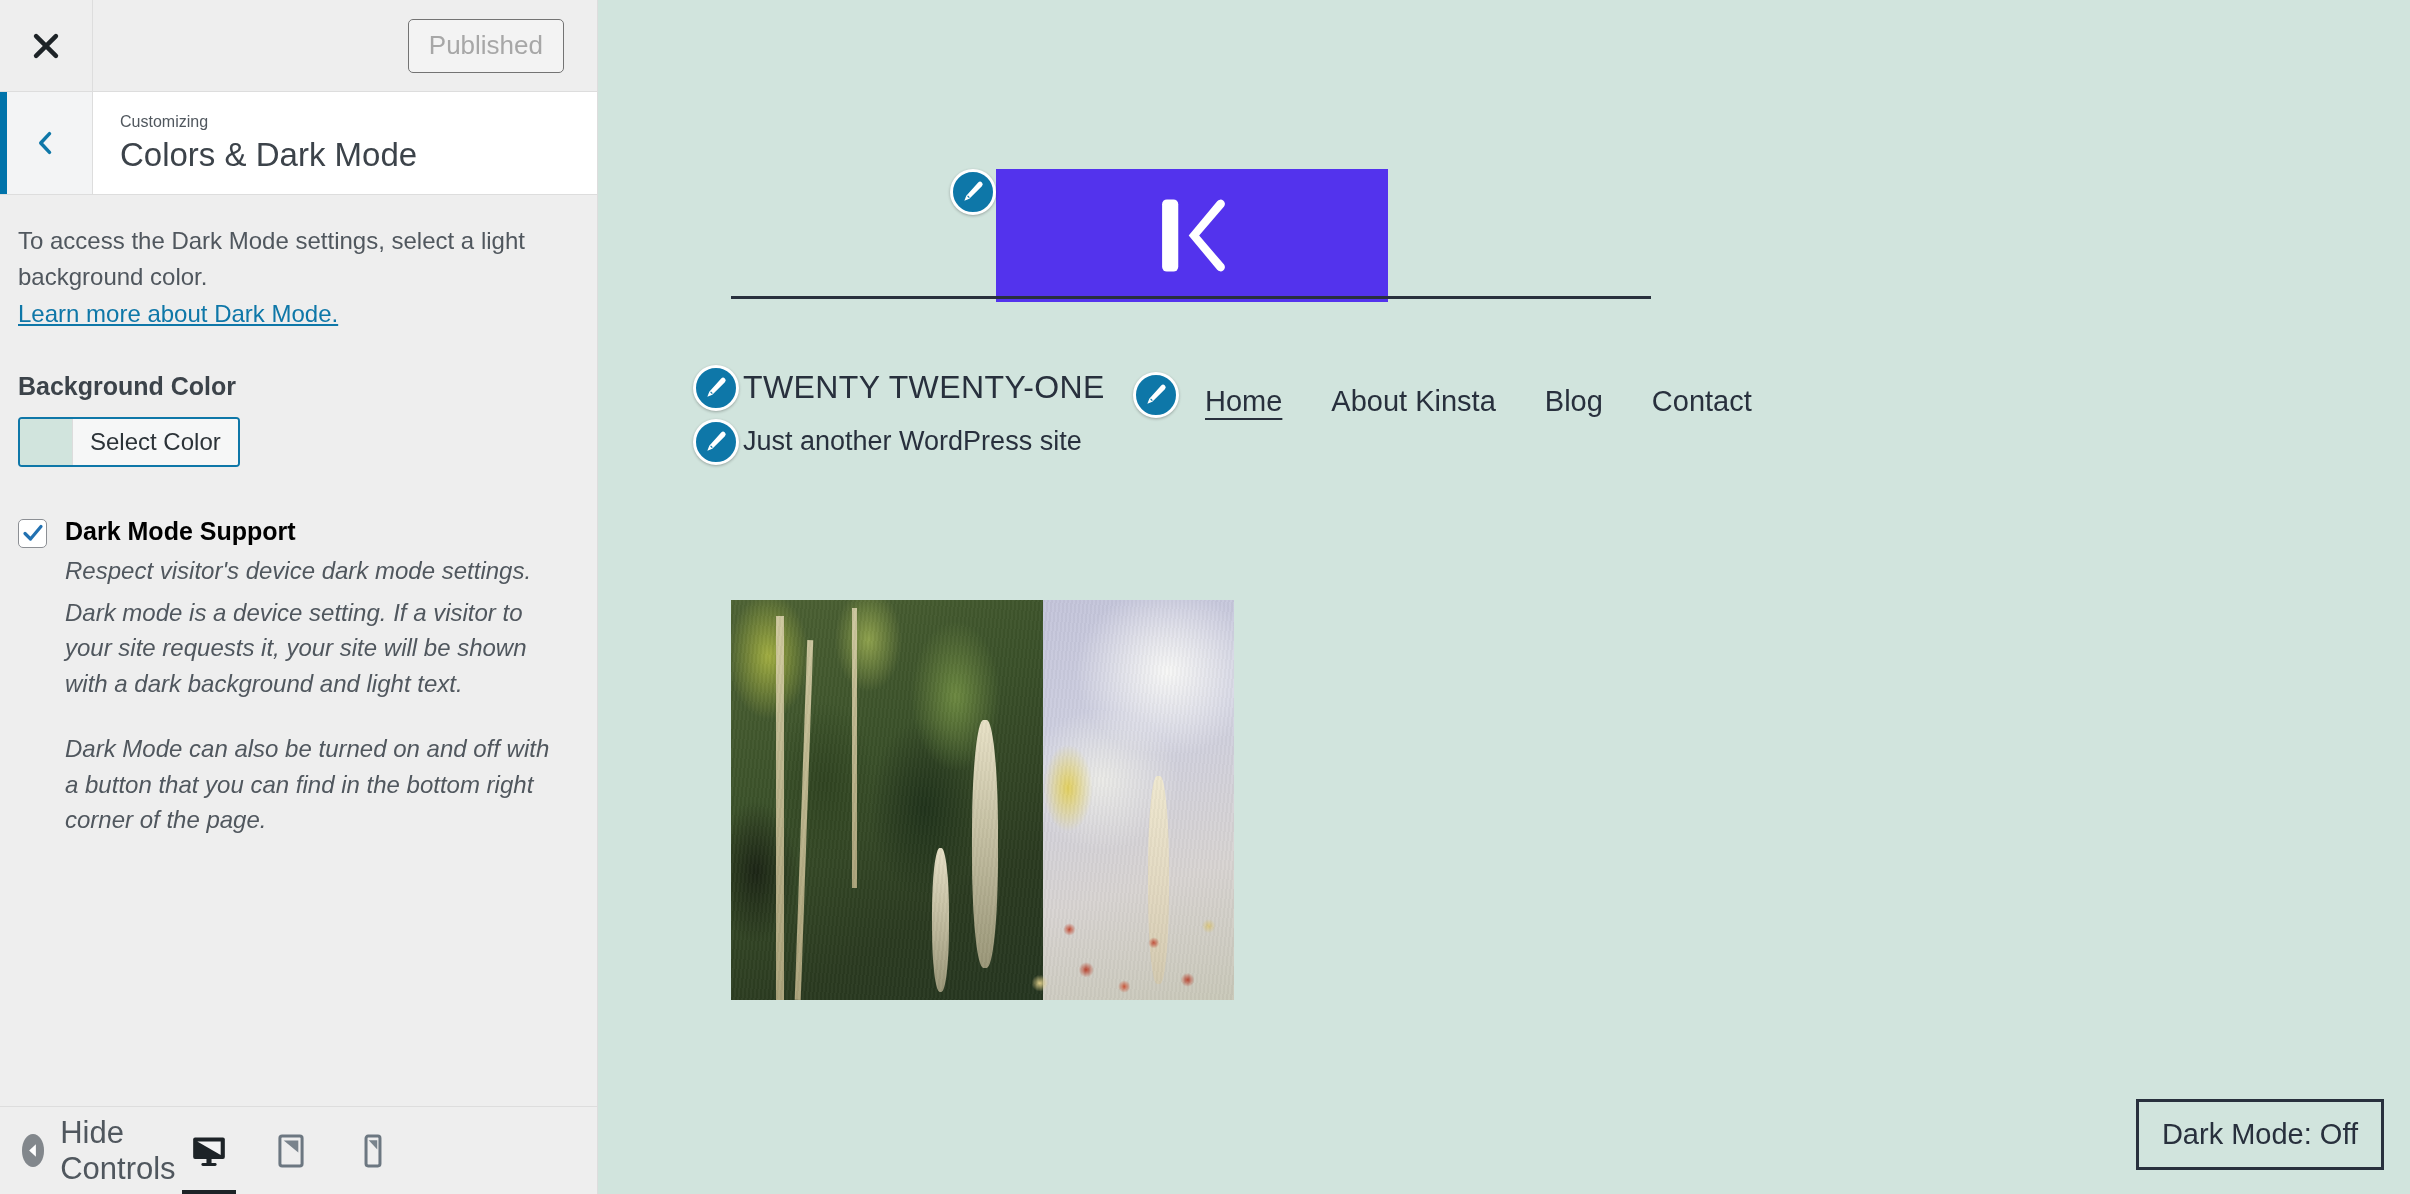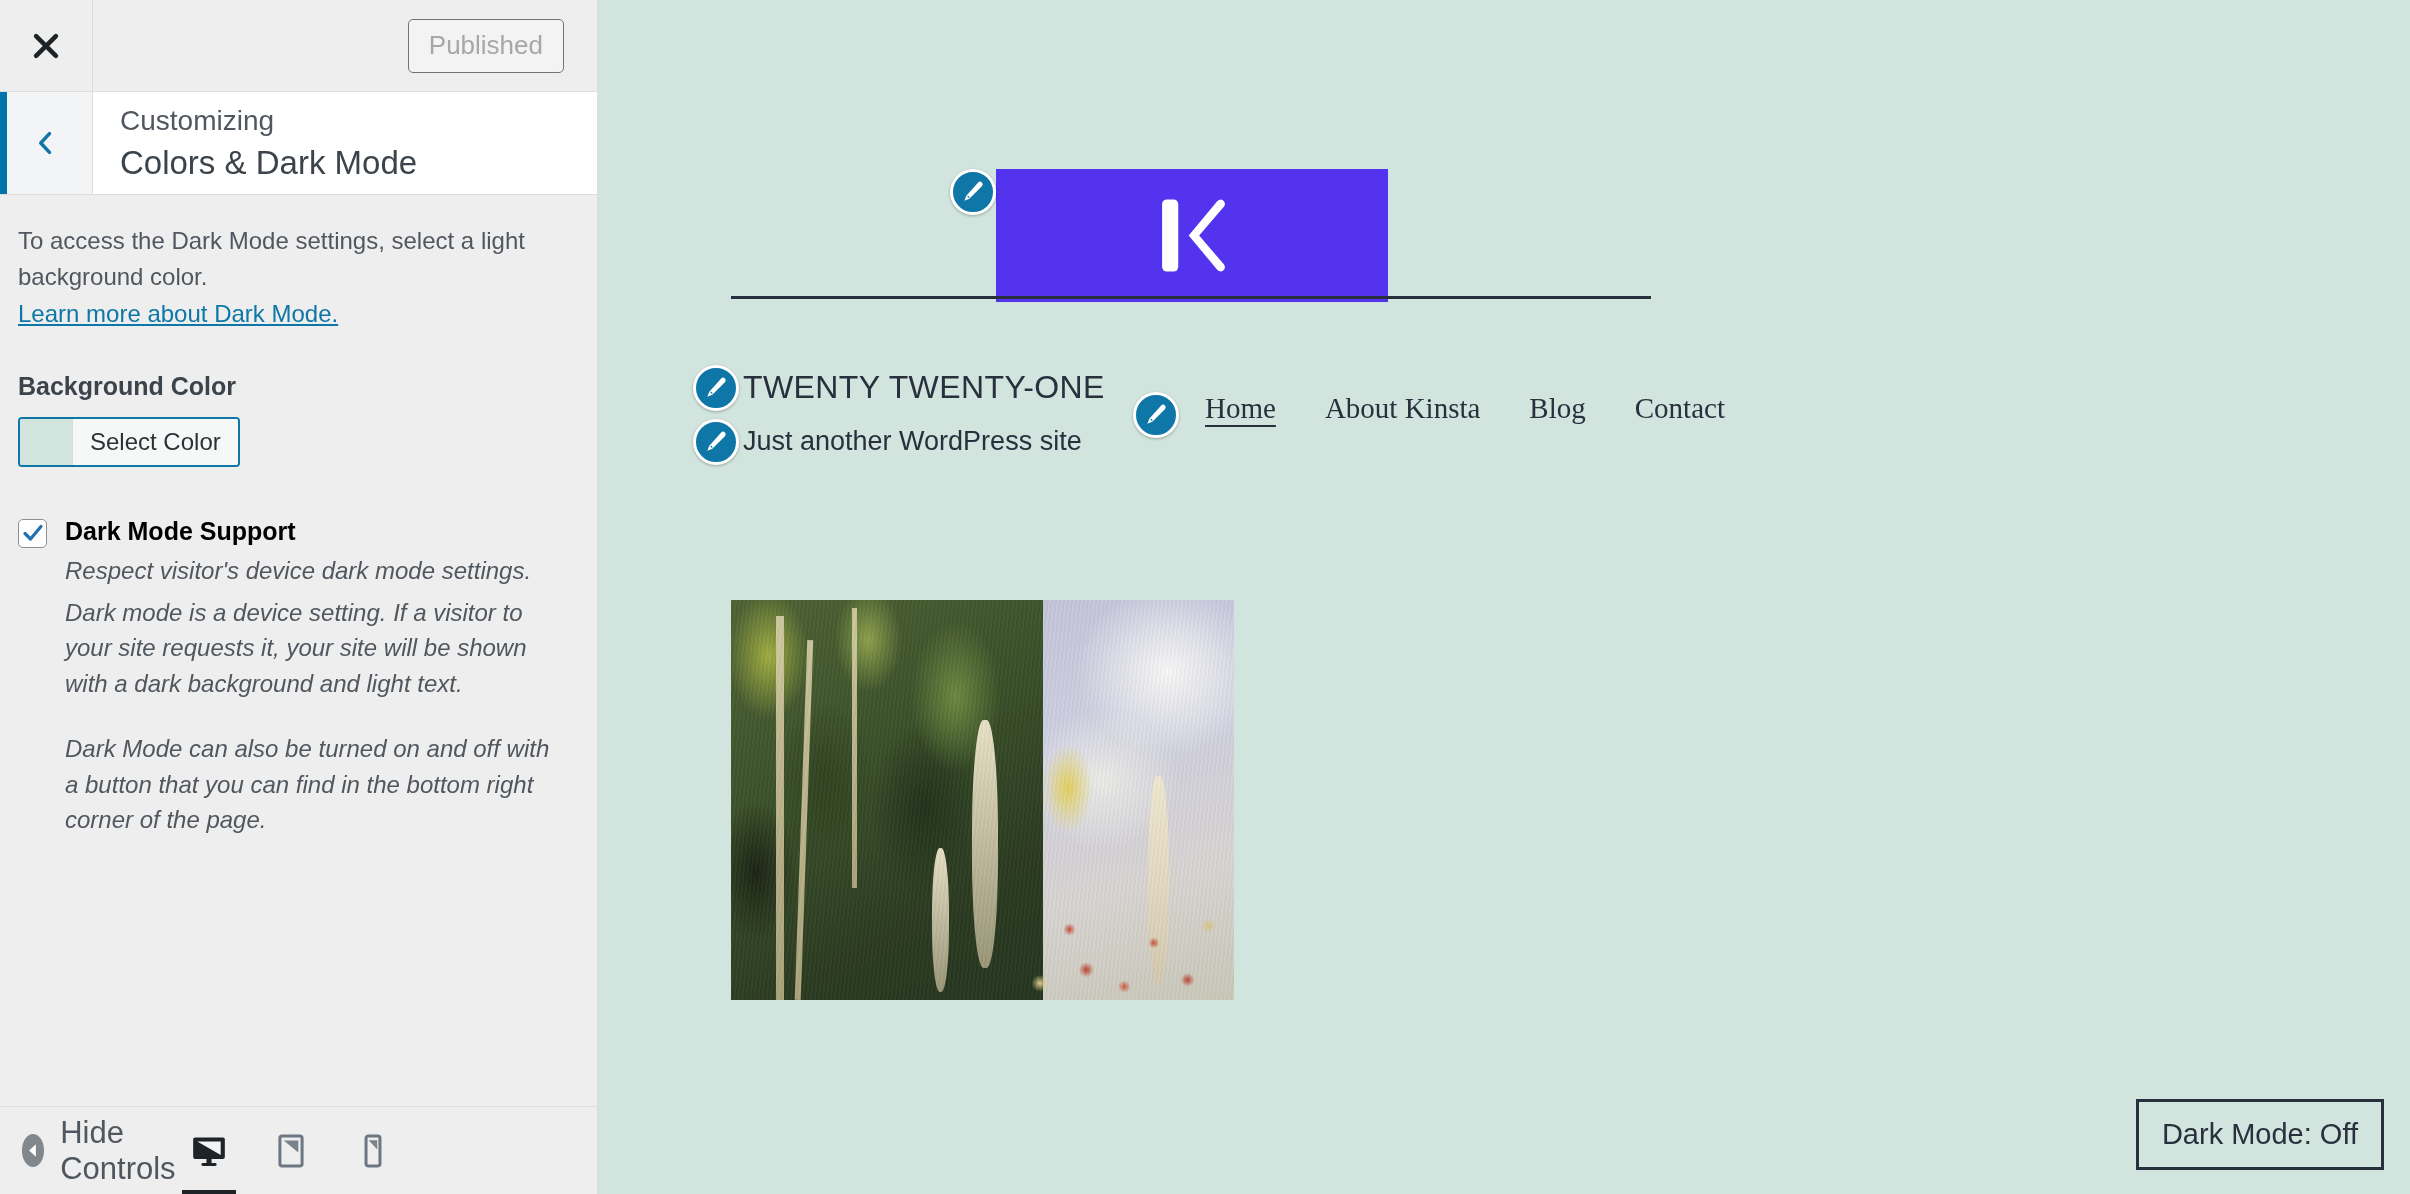--- a/index.html
+++ b/index.html
@@ -70,21 +70,21 @@
   .panel-back::before {
     content: ""; position: absolute; left: 0; top: 0;
     width: 7px; height: 100%;
     background: #0073aa;
   }
   .panel-back svg { width: 28px; height: 28px; }
   .panel-titles {
     flex: 1; display: flex; flex-direction: column; justify-content: center;
     padding-left: 27px;
   }
-  .panel-eyebrow { font-size: 28px; color: #50575e; line-height: 1.35; }
+  .panel-eyebrow { font-size: 16px; color: #50575e; line-height: 1.35; }
   .panel-title   { font-size: 33px; color: #3c434a; line-height: 1.25; margin-top: 2px; }
 
   
   .panel-body {
     flex: 1; overflow: hidden;
     padding: 28px 30px 0 18px;
   }
   .desc-text {
     font-size: 24px; color: #50575e; line-height: 1.48;
     margin-bottom: 2px;
@@ -214,22 +214,22 @@
     font-size: 32px; color: #28303d; letter-spacing: .4px;
     line-height: 1.1; margin-left: 4px; cursor: pointer;
   }
   .site-tagline {
     font-size: 27px; color: #28303d;
     line-height: 1.1; margin-left: 4px;
   }
 
   
   .nav-wrap {
-    position: absolute; left: 535px; top: 392px;
-    display: flex; align-items: flex-start; font-family: Liberation Serif, serif;
+    position: absolute; left: 535px; top: 372px;
+    display: flex; align-items: flex-end;
   }
   .nav-list { display: flex; align-items: center; margin-left: 26px; gap: 49px; }
   .nav-item {
     font-size: 29px; color: #28303d; cursor: pointer; white-space: nowrap;
   }
   .nav-item.current { text-decoration: underline; text-underline-offset: 7px; }
 
   
   .featured {
     position: absolute; left: 133px; top: 600px;

